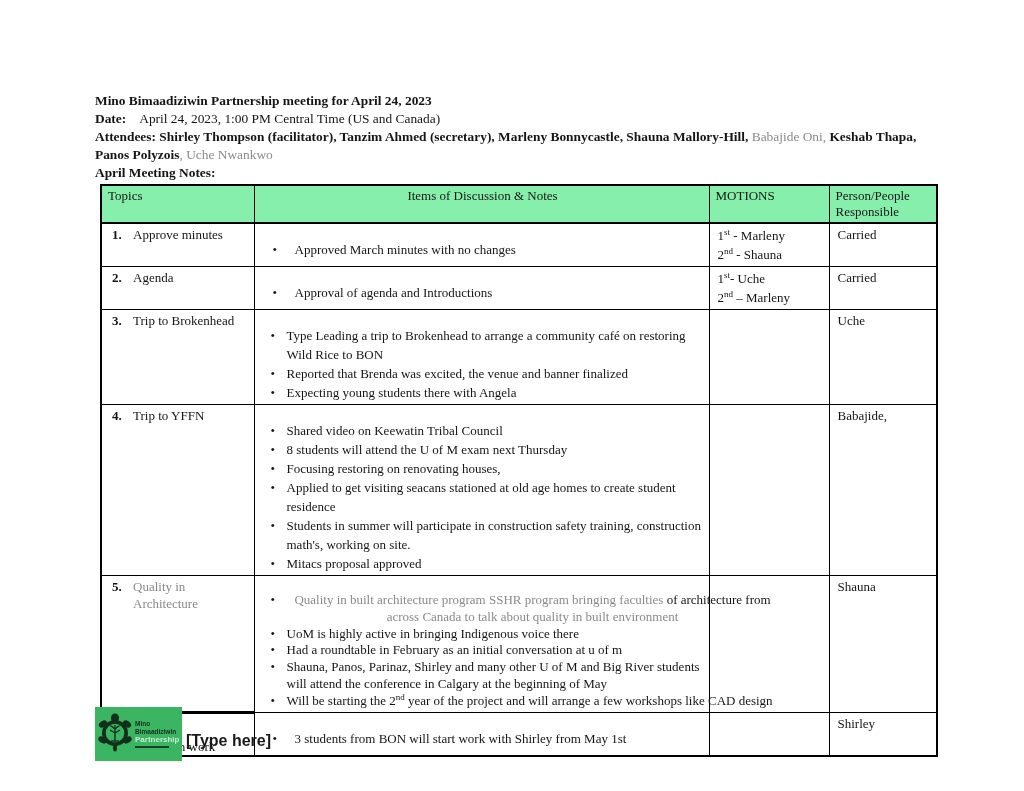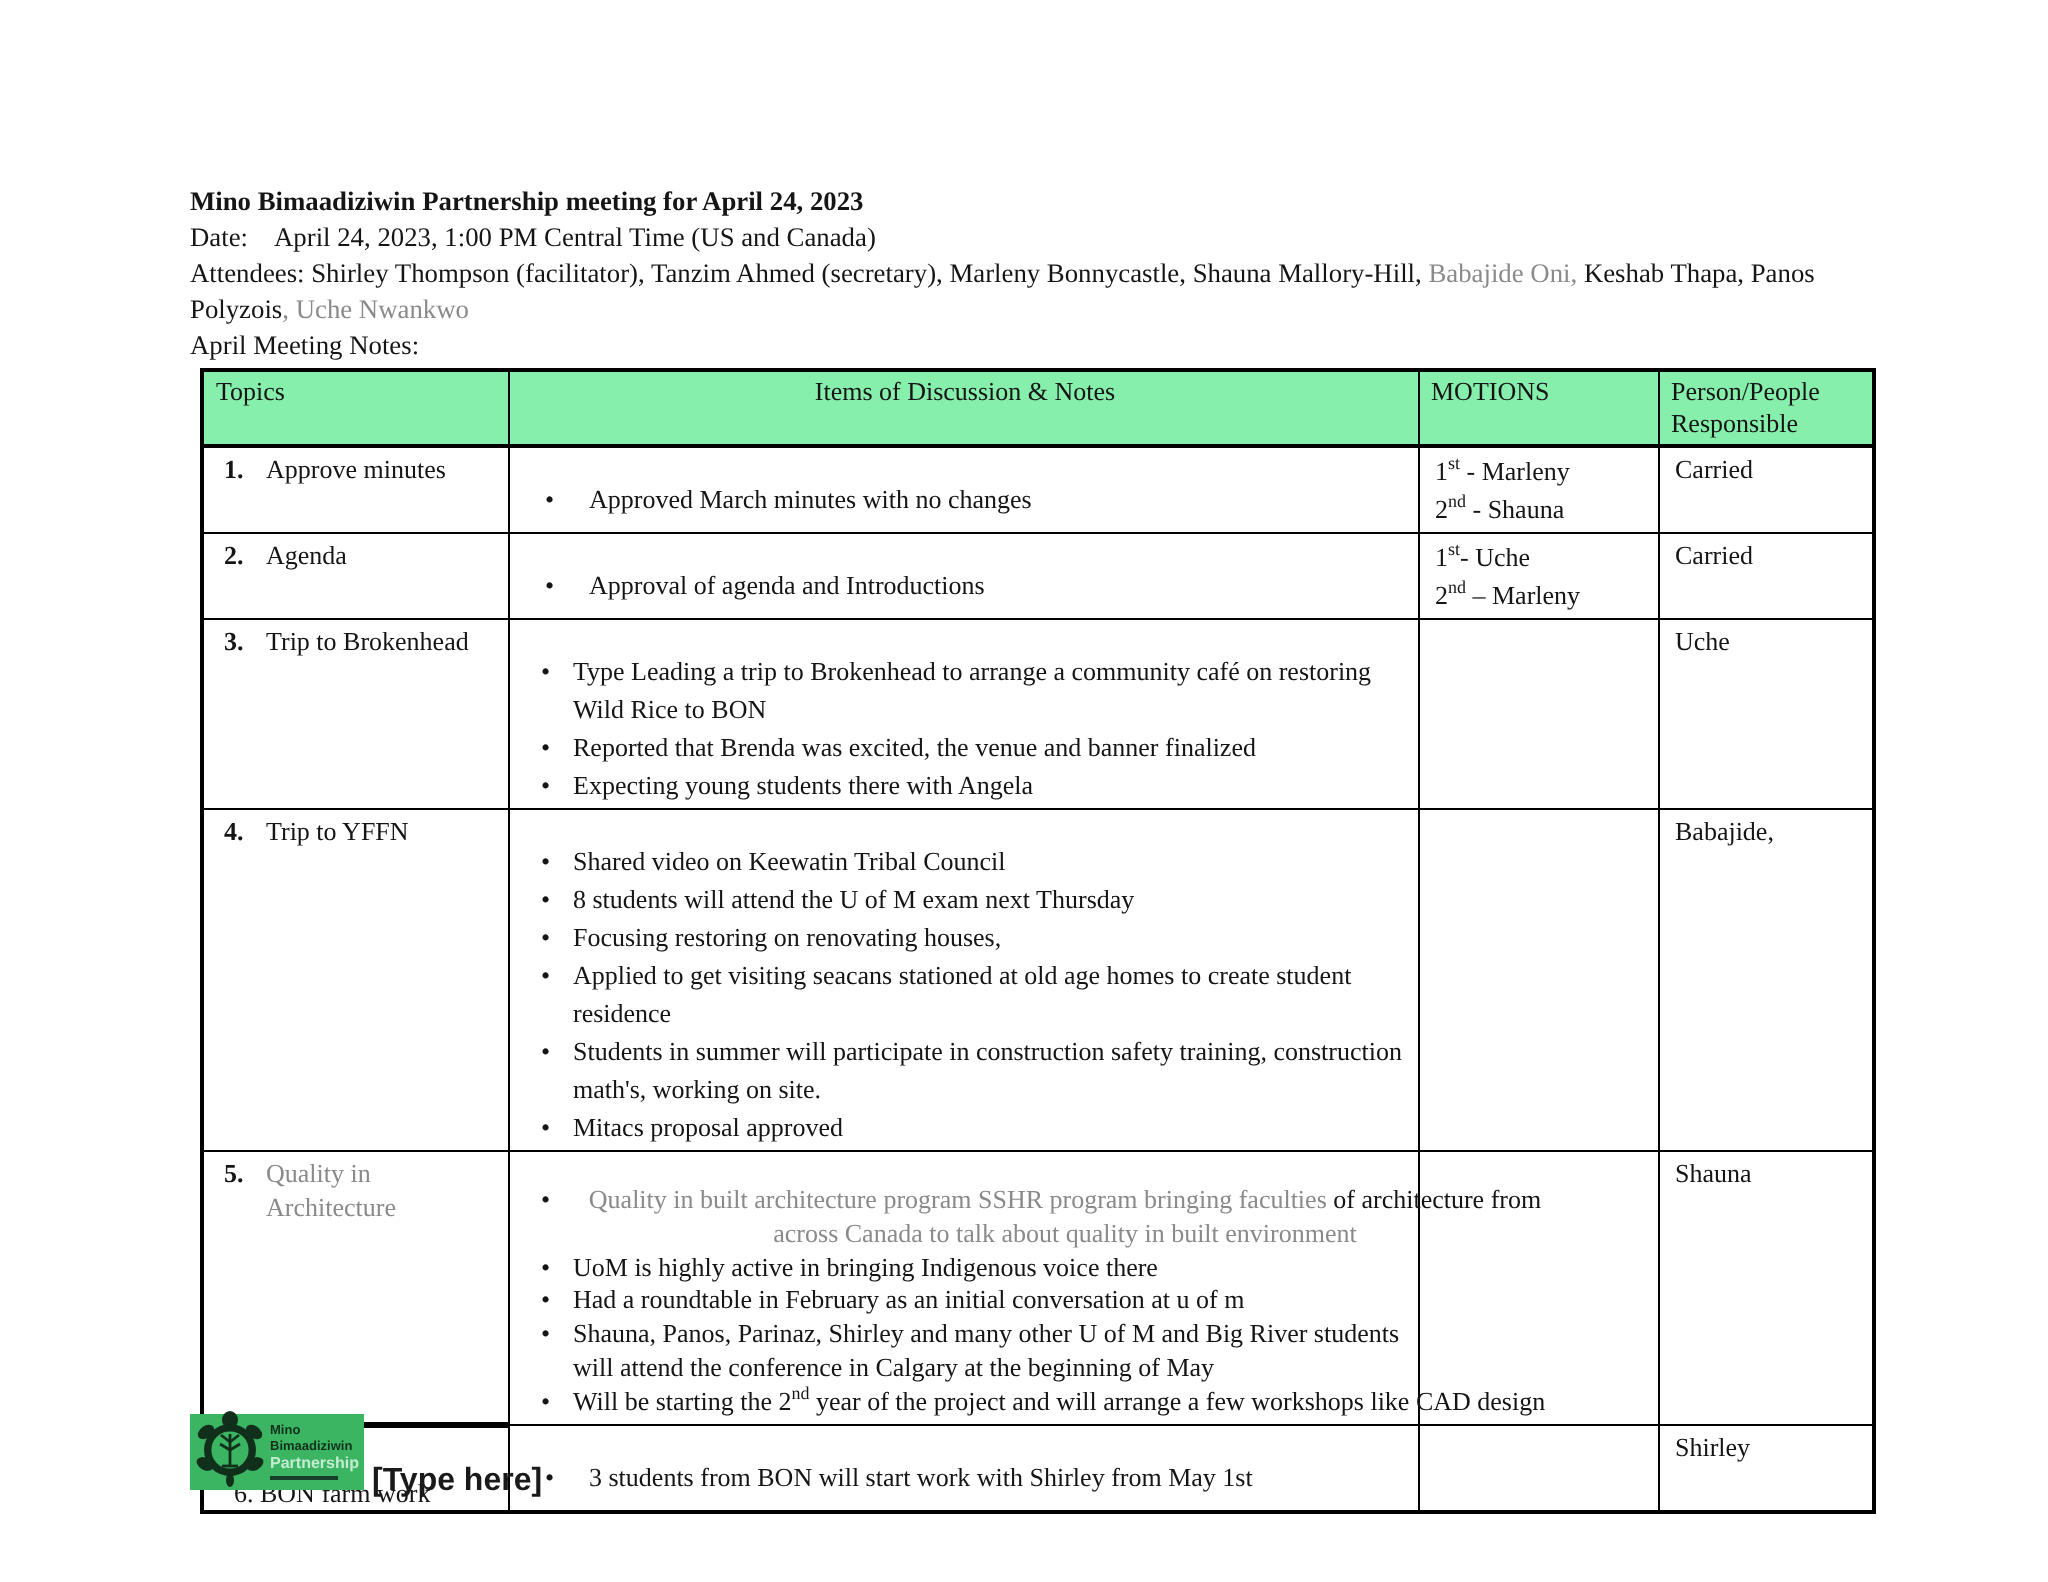--- a/index.html
+++ b/index.html
@@ -1,27 +1,27 @@
 <!DOCTYPE html>
 <html><head>
 <meta charset="utf-8">
 <style>
   html,body{margin:0;padding:0;}
   body{
     width:1024px;height:791px;background:#ffffff;position:relative;
     font-family:"Liberation Serif", serif;color:#151515;overflow:hidden;
   }
-  .bold{font-weight:normal;}
+  .bold{font-weight:bold;}
   .gray{color:#8a8a8a;}
 
   
   .doc-header{position:absolute;left:95px;top:92px;width:848px;font-size:13.4px;line-height:18px;}
   .doc-header .title{font-weight:bold;}
   .date-value{padding-left:13px;}
-  .notes-label{font-weight:normal;}
+  .notes-label{font-weight:bold;}
 
   
   table.meeting{
     position:absolute;left:100px;top:184px;width:836px;
     border-collapse:collapse;table-layout:fixed;
     font-size:13px;border:2px solid #000;
   }
   col.c-topics{width:153px;}
   col.c-items{width:455px;}
   col.c-motions{width:120px;}
@@ -48,21 +48,21 @@
   tr.r5 ul.bullets li{line-height:16.8px;}
   li.wide1{width:492px;position:relative;z-index:3;text-align:center;}
   li.wide2{width:560px;white-space:nowrap;position:relative;z-index:3;}
 
   .mline{line-height:19px;padding-left:2px;}
   sup{font-size:9px;vertical-align:super;line-height:0;}
   .person{line-height:17px;padding-left:2px;}
 
   
   .logo{
-    position:absolute;left:95px;top:707px;width:87px;height:38px;
+    position:absolute;left:95px;top:707px;width:87px;height:54px;
     background:#3cb563;display:flex;align-items:center;box-sizing:border-box;
     padding:2px 3px;gap:3px;
   }
   .logo-text{font-family:"Liberation Sans", sans-serif;display:flex;flex-direction:column;justify-content:center;}
   .logo-l1,.logo-l2{font-size:6.5px;font-weight:bold;color:#10301c;line-height:7.5px;}
   .logo-l3{font-size:8px;font-weight:bold;color:#c4ecd3;line-height:9px;}
   .logo-tagline{margin-top:2px;width:34px;height:2px;background:#17402a;}
   .type-here{
     position:absolute;left:186px;top:732px;
     font-family:"Liberation Sans", sans-serif;font-weight:bold;font-size:16px;color:#1a1a1a;

